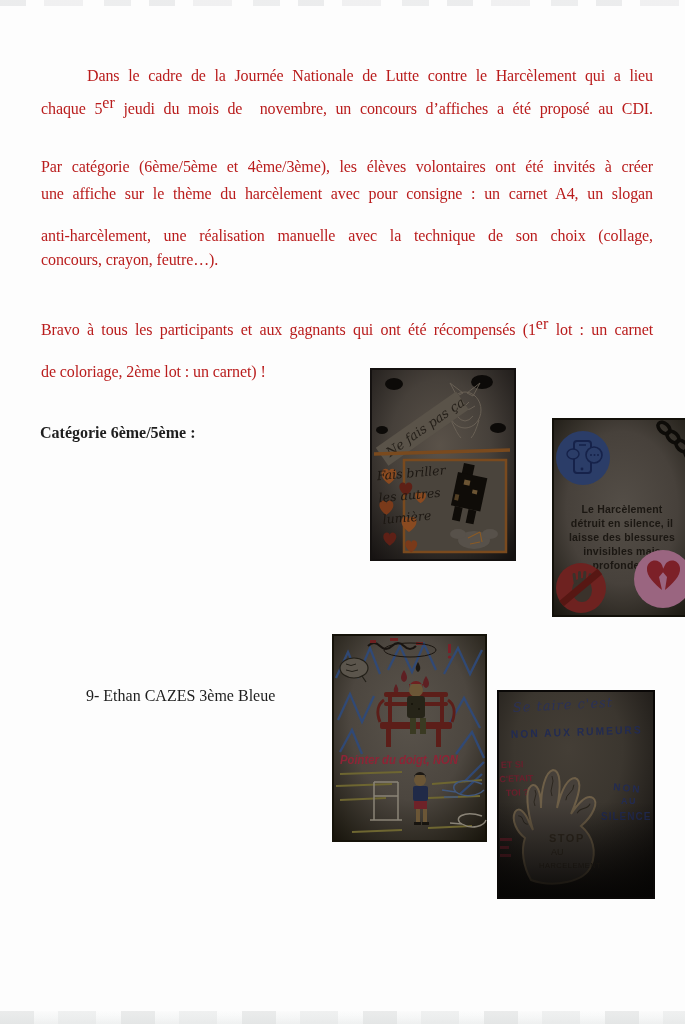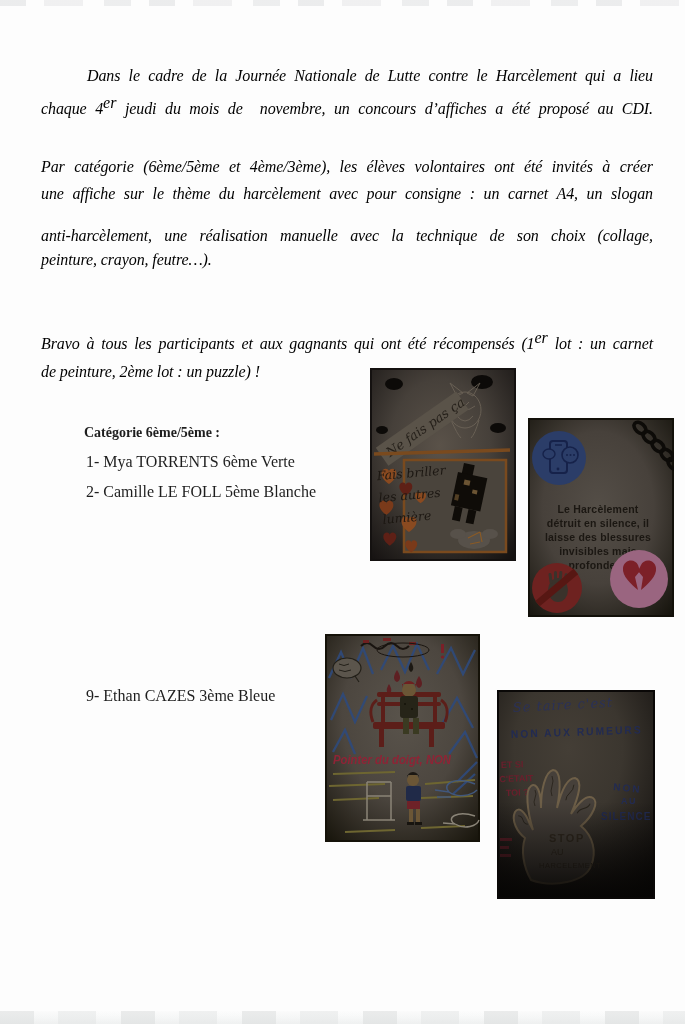--- a/index.html
+++ b/index.html
@@ -2,28 +2,28 @@
 <html><head>
 <meta charset="utf-8">
 <style>
   html,body{margin:0;padding:0;background:#ffffff;}
   #page{
     position:relative;width:685px;height:1024px;background:#fdfdfd;
     overflow:hidden;font-family:"Liberation Serif", serif;color:#1e1e1e;
   }
   .jline,.lline{
     position:absolute;left:41px;width:612px;height:26px;
-    font-size:16px;line-height:24px;letter-spacing:-0.1px;color:#000000;font-style:italic;
+    font-size:16px;line-height:24px;letter-spacing:-0.1px;color:#b91c1c;
   }
   .jline{text-align:justify;text-align-last:justify;}
   .lline{text-align:left;}
   .indent1{left:87px;width:566px;}
   sup{font-size:16px;line-height:0;vertical-align:6px;letter-spacing:0;}
   .heading{
-    position:absolute;left:40px;font-weight:bold;font-size:14px;line-height:24px;margin-left:44px;
+    position:absolute;left:40px;font-weight:bold;font-size:16px;line-height:24px;
   }
   .witem{position:absolute;left:86px;font-size:16px;line-height:24px;}
   .poster{position:absolute;background:#141110;}
   .poster svg{display:block;}
   .top-artifact{
     position:absolute;top:0;left:0;width:685px;height:6px;opacity:.8;
     background:repeating-linear-gradient(90deg,#e7e8e9 0 26px,#fdfdfd 26px 44px,#ededee 44px 83px,#fdfdfd 83px 104px,#e9eaeb 104px 131px,#fdfdfd 131px 149px);
   }
   .bottom-artifact{
     position:absolute;bottom:0;left:0;width:685px;height:13px;
@@ -34,39 +34,37 @@
 </style>
 </head>
 <body>
 
 <div id="page">
 
   <div class="top-artifact"></div>
 
   <div>
     <div class="jline indent1" style="top:64px"><span>Dans le cadre de la Journée Nationale de Lutte contre le Harcèlement qui a lieu</span></div>
-    <div class="jline" style="top:97px"><span>chaque 4</span><sup>er</sup><span> jeudi du mois de&nbsp; novembre, un concours d’affiches a été proposé au CDI.</span></div>
+    <div class="jline" style="top:97px"><span>chaque 5</span><sup>er</sup><span> jeudi du mois de&nbsp; novembre, un concours d’affiches a été proposé au CDI.</span></div>
   </div>
 
   <div>
     <div class="jline" style="top:155px">Par catégorie (6ème/5ème et 4ème/3ème), les élèves volontaires ont été invités à créer</div>
     <div class="jline" style="top:182px">une affiche sur le thème du harcèlement avec pour consigne : un carnet A4, un slogan</div>
     <div class="jline" style="top:224px">anti-harcèlement, une réalisation manuelle avec la technique de son choix (collage,</div>
-    <div class="lline" style="top:248px">peinture, crayon, feutre…).</div>
+    <div class="lline" style="top:248px">concours, crayon, feutre…).</div>
   </div>
 
 
   <div>
-    <div class="jline" style="top:332px"><span>Bravo à tous les participants et aux gagnants qui ont été récompensés (1</span><sup>er</sup><span> lot : un carnet</span></div>
-    <div class="lline" style="top:360px">de peinture, 2ème lot : un puzzle) !</div>
+    <div class="jline" style="top:318px"><span>Bravo à tous les participants et aux gagnants qui ont été récompensés (1</span><sup>er</sup><span> lot : un carnet</span></div>
+    <div class="lline" style="top:360px">de coloriage, 2ème lot : un carnet) !</div>
   </div>
 
   <div class="heading" style="top:421px">Catégorie 6ème/5ème :</div>
-  <div class="witem" style="top:450px">1- Mya TORRENTS 6ème Verte</div>
-  <div class="witem" style="top:480px">2- Camille LE FOLL 5ème Blanche</div>
 
   <div class="witem" style="top:684px">9- Ethan CAZES 3ème Bleue</div>
 
   <div class="poster" style="left:370px;top:368px;width:146px;height:193px">
     <svg width="146" height="193" viewBox="0 0 146 193">
       <defs>
         <radialGradient id="pg1" cx="48%" cy="40%" r="78%">
           <stop offset="0%" stop-color="#5a5249"></stop>
             <stop offset="45%" stop-color="#46403a"></stop>
             <stop offset="100%" stop-color="#141110"></stop>
@@ -123,21 +121,21 @@
       </g>
       <g>
         <ellipse cx="104" cy="172" rx="16" ry="9" fill="#57514a"></ellipse>
         <ellipse cx="88" cy="166" rx="8" ry="5" fill="#57514a"></ellipse>
         <ellipse cx="120" cy="166" rx="8" ry="5" fill="#57514a"></ellipse>
         <path d="M98,170 l12,-6 M100,176 l10,-2 M110,164 l2,10" stroke="#8a5a25" stroke-width="1.2" fill="none"></path>
       </g>
     </svg>
   </div>
 
-  <div class="poster" style="left:528px;top:418px;width:129px;height:199px">
+  <div class="poster" style="left:552px;top:418px;width:129px;height:199px">
     <svg width="146" height="199" viewBox="0 0 146 199">
       <defs>
         <radialGradient id="pg2" cx="48%" cy="45%" r="78%">
           <stop offset="0%" stop-color="#544e47"></stop>
             <stop offset="50%" stop-color="#47413b"></stop>
             <stop offset="100%" stop-color="#121009"></stop>
         </radialGradient>
       </defs>
       <rect width="146" height="199" fill="#121009"></rect>
       <rect x="2" y="2" width="142" height="195" fill="url(#pg2)"></rect>
@@ -176,21 +174,21 @@
         <rect x="4" y="166" width="50" height="7" fill="#571713" transform="rotate(-40 29 170)"></rect>
       </g>
       <g>
         <circle cx="111" cy="161" r="29" fill="#9a6580"></circle>
         <path d="M110,147 C107,140 96,141 95,150 C94,158 103,166 110,172 L107,159 L112,153 Z" fill="#7c2028"></path>
         <path d="M113,147 C116,140 127,141 128,150 C129,158 120,166 113,172 L115,159 L110,153 Z" fill="#7c2028"></path>
       </g>
     </svg>
   </div>
 
-  <div class="poster" style="left:325px;top:634px;width:155px;height:172px">
+  <div class="poster" style="left:332px;top:634px;width:155px;height:172px">
     <svg width="155" height="208" viewBox="0 0 155 208">
       <defs>
         <radialGradient id="pg3" cx="50%" cy="40%" r="80%">
           <stop offset="0%" stop-color="#59534b"></stop>
             <stop offset="50%" stop-color="#4c463f"></stop>
             <stop offset="100%" stop-color="#151209"></stop>
         </radialGradient>
       </defs>
       <rect width="155" height="208" fill="#151209"></rect>
       <rect x="2" y="2" width="151" height="204" fill="url(#pg3)"></rect>

